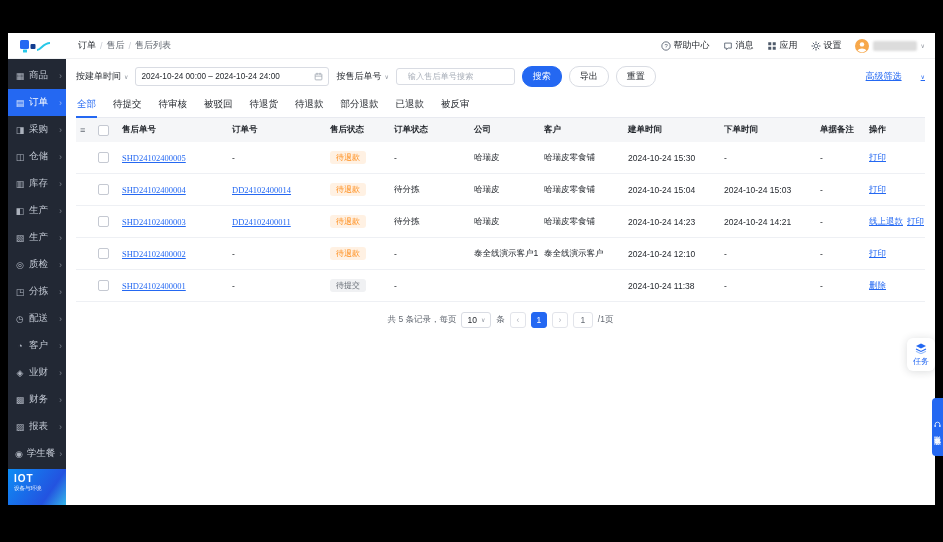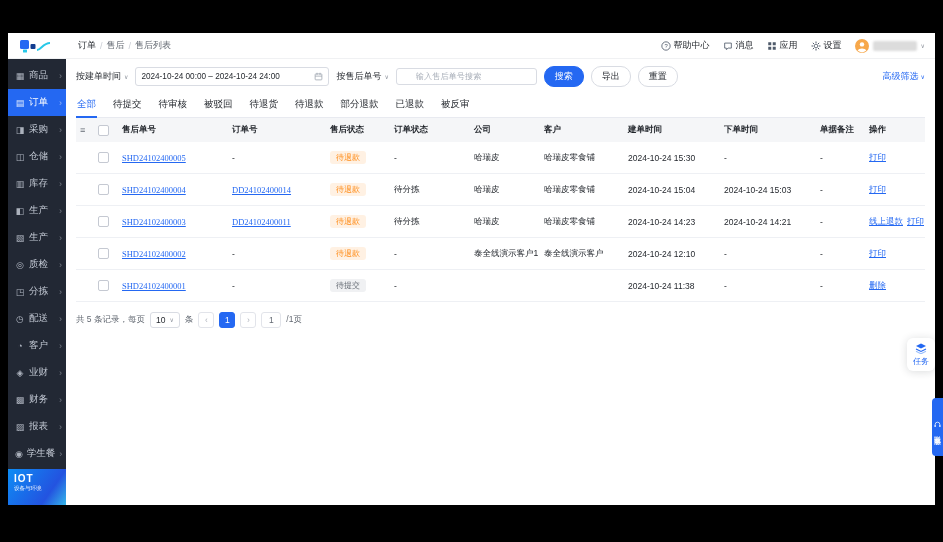--- a/index.html
+++ b/index.html
@@ -29,27 +29,27 @@
     color:#fff;padding:4px 6px;box-sizing:border-box;cursor:pointer;}
   .iot-t{font-size:10px;font-weight:bold;letter-spacing:1px;}
   .iot-s{font-size:5.5px;opacity:.9;margin-top:1px;}
   
   .main{flex:1;display:flex;flex-direction:column;min-width:0;padding:0 10px;position:relative;background:#fff;}
   .filters{display:flex;align-items:center;gap:7px;padding:7px 0 6px;font-size:9px;color:#1f2329;}
   .sel-label{display:flex;align-items:center;gap:3px;cursor:pointer;}
   .daterange{width:182px;height:17px;border:1px solid #d9dce3;border-radius:3px;display:flex;align-items:center;
     padding:0 5px;font-size:8.2px;color:#1f2329;gap:4px;cursor:pointer;}
   .daterange .dr-text{flex:1;white-space:nowrap;}
-  .s-input{width:141px;height:17px;border:1px solid #d9dce3;border-radius:3px;font-size:8.2px;color:#1f2329;
-    padding:0 19px;box-sizing:border-box;outline:none;font-family:inherit;}
+  .s-input{width:119px;height:17px;border:1px solid #d9dce3;border-radius:3px;font-size:8.2px;color:#1f2329;
+    padding:0 11px;box-sizing:border-box;outline:none;font-family:inherit;}
   .s-input::placeholder{color:#aab0ba;}
   .btn{height:19px;padding:0 10px;border-radius:10px;font-size:9px;display:flex;align-items:center;
     border:1px solid #d9dce3;background:#fff;color:#1f2329;cursor:pointer;}
   .btn.primary{background:#2468f2;border-color:#2468f2;color:#fff;}
-  .adv{margin-left:auto;color:#2468f2;display:flex;align-items:center;gap:2px;font-size:9px;cursor:pointer;}
+  .adv{margin-left:auto;color:#2468f2;display:flex;align-items:center;gap:19px;font-size:9px;cursor:pointer;text-decoration:underline;}
   .adv .chev{color:#2468f2;}
   .tabs{display:flex;gap:15px;border-bottom:1px solid #e8eaf0;font-size:9.5px;color:#1f2329;}
   .tab{padding:5px 1px 6px;position:relative;cursor:pointer;white-space:nowrap;}
   .tab.active{color:#2468f2;}
   .tab.active:after{content:"";position:absolute;left:0;right:0;bottom:-1px;height:2px;background:#2468f2;}
   .toolbar{display:flex;justify-content:flex-end;align-items:center;padding:7px 0 6px;}
   .newbtn{background:#2468f2;color:#fff;font-size:9px;height:20px;border-radius:3px;display:flex;align-items:center;
     padding:0 8px;gap:6px;cursor:pointer;}
   .nb-div{width:1px;height:10px;background:rgba(255,255,255,.5);}
   
@@ -57,21 +57,21 @@
   thead th{background:#f5f6f8;color:#1f2329;font-weight:bold;text-align:left;padding:6px 4px;white-space:nowrap;overflow:hidden;}
   tbody td{border-bottom:1px solid #eef0f4;padding:9px 4px;color:#1f2329;white-space:nowrap;overflow:hidden;}
   .cb{width:9px;height:9px;border:1px solid #c5c9d2;border-radius:2px;display:inline-block;background:#fff;vertical-align:middle;cursor:pointer;}
   .link{color:#2468f2;text-decoration:underline;cursor:pointer;font-family:Liberation Serif, serif;}
   .link + .link{margin-left:4px;}
   .badge{display:inline-block;padding:2.5px 6px;border-radius:3px;font-size:8px;line-height:1;}
   .badge-orange{color:#ff8d1a;background:rgba(255,141,26,.12);}
   .badge-gray{color:#646a73;background:#f0f1f3;}
   .exp-ic{color:#646a73;font-size:9px;}
   
-  .pager{display:flex;justify-content:flex-start;align-items:center;gap:5px;font-size:8.5px;color:#646a73;padding:10px 0;}
+  .pager{display:flex;justify-content:center;align-items:center;gap:5px;font-size:8.5px;color:#646a73;padding:10px 0;}
   .pg-select{border:1px solid #d9dce3;border-radius:3px;padding:2px 5px;display:flex;align-items:center;gap:4px;cursor:pointer;color:#1f2329;}
   .pg-btn{min-width:16px;height:16px;border:1px solid #e2e4ea;border-radius:3px;display:flex;align-items:center;
     justify-content:center;color:#b0b4bd;background:#fff;cursor:pointer;box-sizing:border-box;}
   .pg-cur{background:#2468f2;color:#fff;border-color:#2468f2;}
   .pg-jump{width:20px;height:16px;border:1px solid #e2e4ea;border-radius:3px;display:flex;align-items:center;
     justify-content:center;color:#646a73;box-sizing:border-box;cursor:text;}
   
   .task-float{position:absolute;right:0;top:279px;width:24px;padding:5px 2px 4px;background:#fff;border-radius:6px;
     box-shadow:0 1px 8px rgba(31,35,41,.16);display:flex;flex-direction:column;align-items:center;gap:2px;
     color:#2468f2;font-size:8px;cursor:pointer;}

